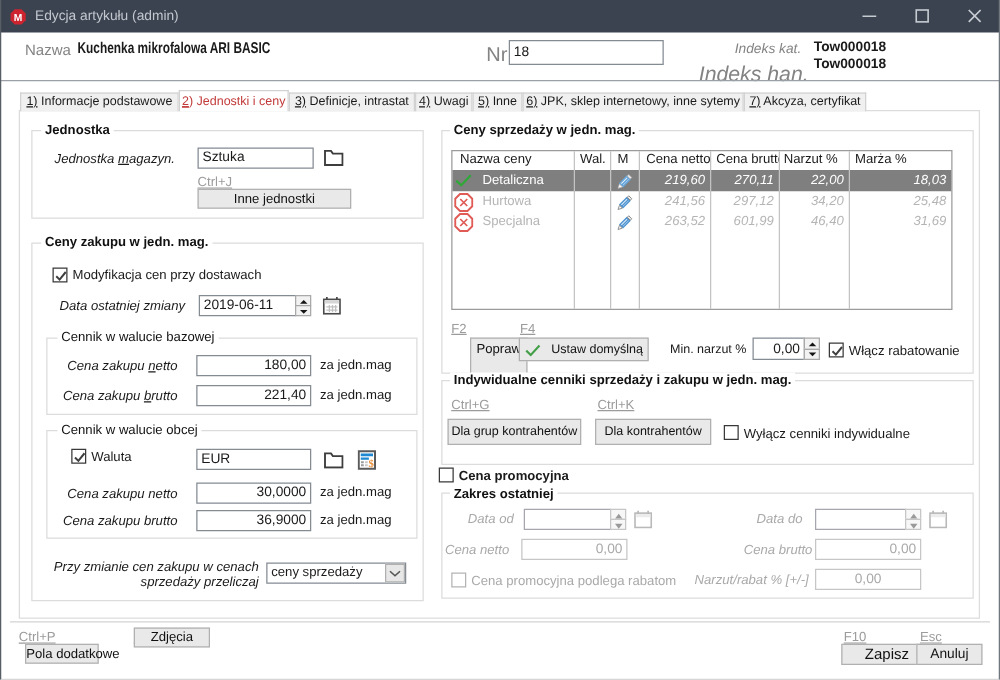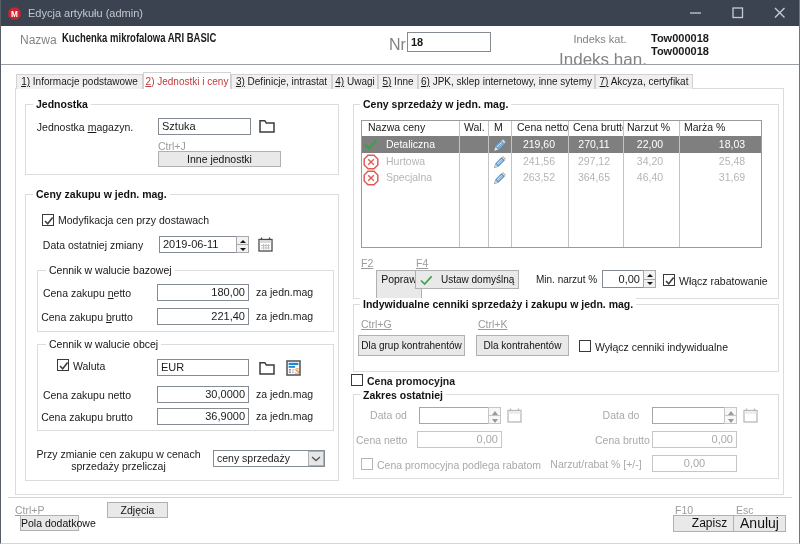--- a/index.html
+++ b/index.html
@@ -14,21 +14,21 @@
 .ir{text-align:right;}
 .dis{border-color:#c6c6c6;color:#a9a9a9;}
 .btn{position:absolute;background:#e9e9e9;border:1px solid #b0b0b0;text-align:center;font-size:10.5px;color:#111;white-space:nowrap;}
 .sc{position:absolute;font-size:10.5px;color:#9b9b9b;text-decoration:underline;}
 .cb{position:absolute;width:12px;height:12px;border:1px solid #393939;background:#fff;}
 .cb svg{position:absolute;left:0;top:0;}
 .cbd{border-color:#b4b4b4;}
 .spin{position:absolute;width:13px;}
 .spin div{position:absolute;left:0;width:13px;background:#f2f2f2;border:1px solid #a9a9a9;}
 .spin i{position:absolute;left:3px;width:0;height:0;border-left:3px solid transparent;border-right:3px solid transparent;}
-.rt{text-align:center;}
+.rt{text-align:right;font-style:italic;}
 .tab{top:74px;height:15px;background:#f0f0f0;border:1px solid #d2d2d2;border-bottom:none;text-align:center;font-size:10px;line-height:14px;white-space:nowrap;overflow:hidden;z-index:2;}
 .tab:first-letter{text-decoration:underline;}
 .tabact{top:72px;height:17px;background:#fff;color:#c23a3a;line-height:17px;z-index:3;}
 .tabact span{text-decoration:underline;}
 </style></head>
 <body>
 <div id="titlebar"></div>
 <svg class="abs" style="left:8px;top:7px" width="13" height="13" viewBox="0 0 15 15">
     <polygon points="4.4,0.5 10.6,0.5 14.5,4.4 14.5,10.6 10.6,14.5 4.4,14.5 0.5,10.6 0.5,4.4" fill="#ce2430"></polygon>
     <text x="7.5" y="11" font-size="9.5" font-weight="bold" fill="#fff" text-anchor="middle" font-family="Liberation Sans">M</text>
@@ -40,21 +40,21 @@
 <svg class="abs" style="left:732px;top:7px" width="12" height="12">
     <rect x="1" y="1" width="9.5" height="9.5" fill="none" stroke="#c6cbd1" stroke-width="1.3"></rect>
   </svg>
 <svg class="abs" style="left:774px;top:7px" width="12" height="12">
     <path d="M1 1 L10.5 10.5 M10.5 1 L1 10.5" stroke="#c6cbd1" stroke-width="1.4"></path>
   </svg>
 
 <div class="abs lab" style="left:20px;top:33px;font-size:12px">Nazwa</div>
 <div class="abs" style="left:62px;top:31px;font-size:12.5px;font-weight:bold;transform:scaleX(0.76);transform-origin:0 0">Kuchenka mikrofalowa ARI BASIC</div>
 <div class="abs lab" style="left:389px;top:36px;font-size:16px">Nr</div>
-<div class="in" style="left:407px;top:32px;width:84px;height:20px;font-weight:bold;line-height:18px;font-size:11px">18</div>
+<div class="in" style="left:407px;top:32px;width:124px;height:20px;font-weight:normal;line-height:18px;font-size:11px">18</div>
 <div class="abs lab rt" style="left:559px;top:33px;width:82px;font-size:11px">Indeks kat.</div>
 <div class="abs" style="left:651px;top:32px;font-size:11px;font-weight:bold">Tow000018</div>
 <div class="abs lab rt" style="left:559px;top:50px;width:82px;font-size:17px">Indeks han.</div>
 <div class="abs" style="left:651px;top:45px;font-size:11px;font-weight:bold">Tow000018</div>
 <div class="abs" style="left:0;top:64px;width:800px;height:1px;background:#9aa0a6"></div>
 
 <div class="abs tab" style="left:16px;width:127px">1) Informacje podstawowe</div>
 <div class="abs tab tabact" style="left:143px;width:88px"><span>2</span>) Jednostki i ceny</div>
 <div class="abs tab" style="left:231px;width:101px">3) Definicje, intrastat</div>
 <div class="abs tab" style="left:332px;width:46px">4) Uwagi</div>
@@ -210,21 +210,21 @@
       <path d="M5.2 5.2 L10.8 10.8 M10.8 5.2 L5.2 10.8" stroke="#e05b55" stroke-width="1.4"></path>
     </svg>
  <div class="abs" style="left:24px;top:50px;color:#b5b5b5">Specjalna</div>
  <svg class="abs" style="left:130px;top:49px" width="15" height="15" viewBox="0 0 15 15">
       <polygon points="4,9.6 9.4,4.2 11.8,6.6 6.4,12" fill="#ddebf8" stroke="#4f94d0" stroke-width="1.2"></polygon>
       <line x1="5.4" y1="11" x2="10.8" y2="5.6" stroke="#4f94d0" stroke-width="1"></line>
       <polygon points="3.6,10.2 2.4,13.6 5.9,12.5" fill="#fafafa" stroke="#909090" stroke-width="0.8"></polygon>
       <polygon points="9.8,3.8 11,2.6 13.4,5 12.2,6.2" fill="#ececec" stroke="#8a8a8a" stroke-width="0.8"></polygon>
     </svg>
  <div class="abs rt" style="left:152px;top:50px;width:50px;color:#b5b5b5">263,52</div>
- <div class="abs rt" style="left:207px;top:50px;width:50px;color:#b5b5b5">364,65</div>
+ <div class="abs rt" style="left:207px;top:50px;width:50px;color:#b5b5b5">601,99</div>
  <div class="abs rt" style="left:263px;top:50px;width:50px;color:#b5b5b5">46,40</div>
  <div class="abs rt" style="left:345px;top:50px;width:50px;color:#b5b5b5">31,69</div>
 </div>
 
 <div class="sc" style="left:361px;top:257px">F2</div>
 <div class="sc" style="left:416px;top:257px">F4</div>
 <div class="btn" style="left:376px;top:270px;width:46px;height:36px;line-height:17px">Popraw</div>
 <div class="btn" style="left:415px;top:270px;width:104px;height:19px;line-height:17px;padding-left:25px;font-size:10px;text-align:left">Ustaw domyślną</div>
 <svg class="abs" style="left:420px;top:275px" width="13" height="11">
     <path d="M1 5.5 L4.6 9 L11.6 1.4" stroke="#44a048" stroke-width="1.7" fill="none"></path>
@@ -304,15 +304,15 @@
 <div class="in dis" style="left:652px;top:455px;width:85px;height:17px;text-align:center">0,00</div>
 
 <div class="abs" style="left:8px;top:497px;width:784px;height:1px;background:#d4d4d4"></div>
 <div class="sc" style="left:15px;top:504px">Ctrl+P</div>
 <div class="sc" style="left:107px;top:504px">Ctrl+Z</div>
 <div class="btn" style="left:20px;top:515px;width:59px;height:16px;line-height:14px">Pola dodatkowe</div>
 <div class="btn" style="left:107px;top:502px;width:61px;height:16px;line-height:14px">Zdjęcia</div>
 <div class="sc" style="left:675px;top:504px">F10</div>
 <div class="sc" style="left:736px;top:504px">Esc</div>
 <div class="btn" style="left:673px;top:515px;width:73px;height:17px;line-height:15px;font-size:12px">Zapisz</div>
-<div class="btn" style="left:733px;top:515px;width:53px;height:17px;line-height:15px;font-size:14px">Anuluj</div>
+<div class="btn" style="left:733px;top:515px;width:53px;height:17px;line-height:15px;font-size:11px">Anuluj</div>
 
 <div id="frame"></div>
 
 </body></html>

